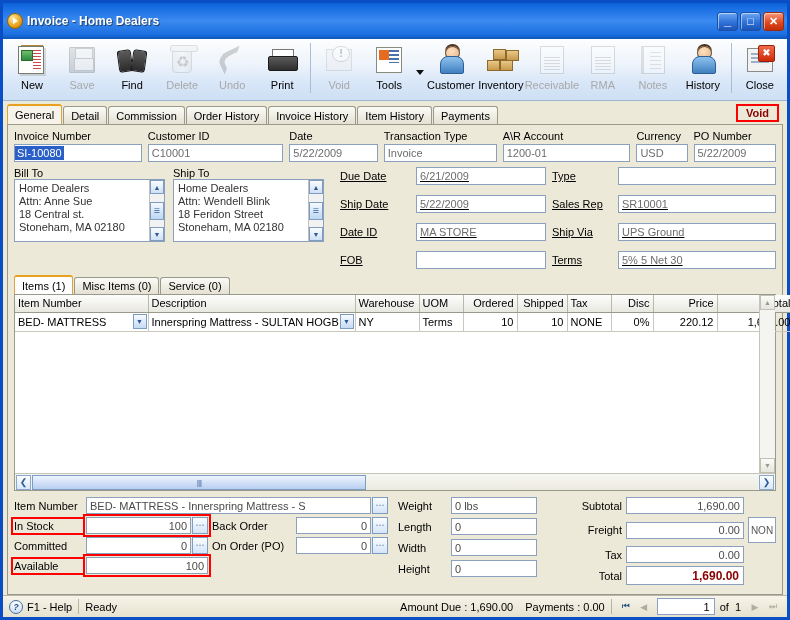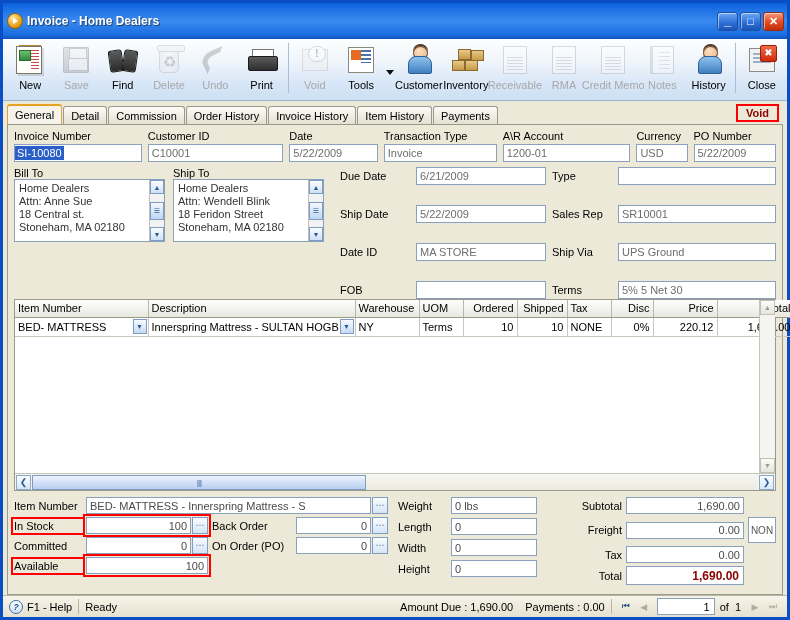--- a/index.html
+++ b/index.html
@@ -305,21 +305,21 @@
     border: 1px solid #7e9cc0; display: flex; align-items: center; justify-content: center;
     font-size: 7px; color: #2c5a96;
   }
   .sb-thumb {
     height: 18px; margin: auto 0;
     background: linear-gradient(to bottom,#f5f9ff,#bcd6f2);
     border: 1px solid #7e9cc0;
     display: flex; align-items: center; justify-content: center;
     font-size: 7px; color: #2c5a96;
   }
-  .rt-grid { display: grid; grid-template-columns: 70px 130px 60px 158px; gap: 20px 6px; align-items: center; }
+  .rt-grid { display: grid; grid-template-columns: 70px 130px 60px 158px; gap: 10px 6px; align-items: center; text-decoration: underline; }
   .rt-grid .fld-label { text-align: left; }
   
   .subtabrow { display: flex; align-items: flex-end; height: 19px; margin-top: 6px; }
   .subtab {
     height: 17px; padding: 0 7px; font-size: 11px;
     border: 1px solid #9a9a8c; border-bottom: none;
     background: linear-gradient(to bottom,#fbfbf7,#e4e1d2);
     border-radius: 3px 3px 0 0; display: flex; align-items: center;
     margin-right: 1px; cursor: default;
   }
@@ -531,26 +531,20 @@
       <div class="ico">
           <div class="i-page"></div>
         </div>
       <div class="lbl">Receivable</div>
     </div>
     <div class="tbtn disabled">
       <div class="ico">
           <div class="i-page"></div>
         </div>
       <div class="lbl">RMA</div>
-    </div>
-    <div class="tbtn disabled">
-      <div class="ico">
-          <div class="i-page"></div>
-        </div>
-      <div class="lbl">Credit Memo</div>
     </div>
     <div class="tbtn disabled">
       <div class="ico">
           <div class="i-notes"></div>
         </div>
       <div class="lbl">Notes</div>
     </div>
     <div class="tbtn">
       <div class="ico">
           <div class="i-person"></div>
@@ -673,20 +667,31 @@
           <div class="fld-label">Ship Via</div>
           <div class="inp">UPS Ground</div>
 
           <div class="fld-label">FOB</div>
           <div class="inp"></div>
           <div class="fld-label">Terms</div>
           <div class="inp">5% 5 Net 30</div>
         </div>
       </div>
 
+      <div class="subtabrow">
+        <div class="subtab active">
+            <span>Items (1)</span>
+          </div>
+        <div class="subtab">
+            <span>Misc Items (0)</span>
+          </div>
+        <div class="subtab">
+            <span>Service (0)</span>
+          </div>
+      </div>
 
       <div class="gridwrap">
         <div class="grid-scroll">
           <div class="grid-main">
             <table class="items">
               <colgroup>
                 <col style="width:133px">
                   <col style="width:207px">
                   <col style="width:64px">
                   <col style="width:44px">

